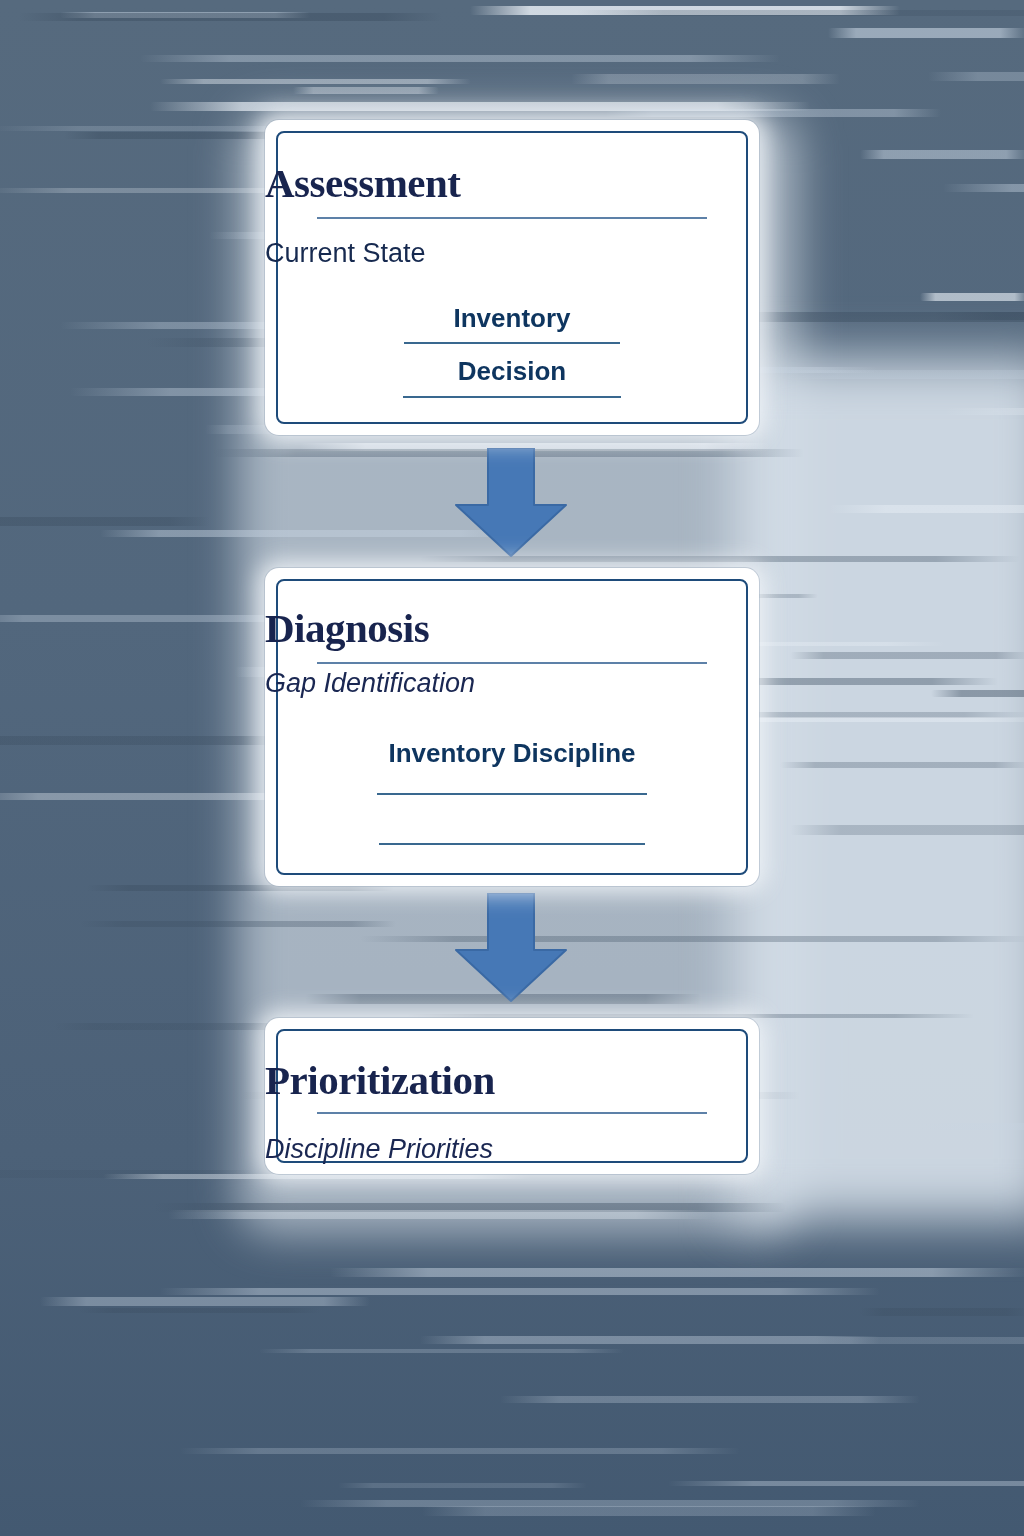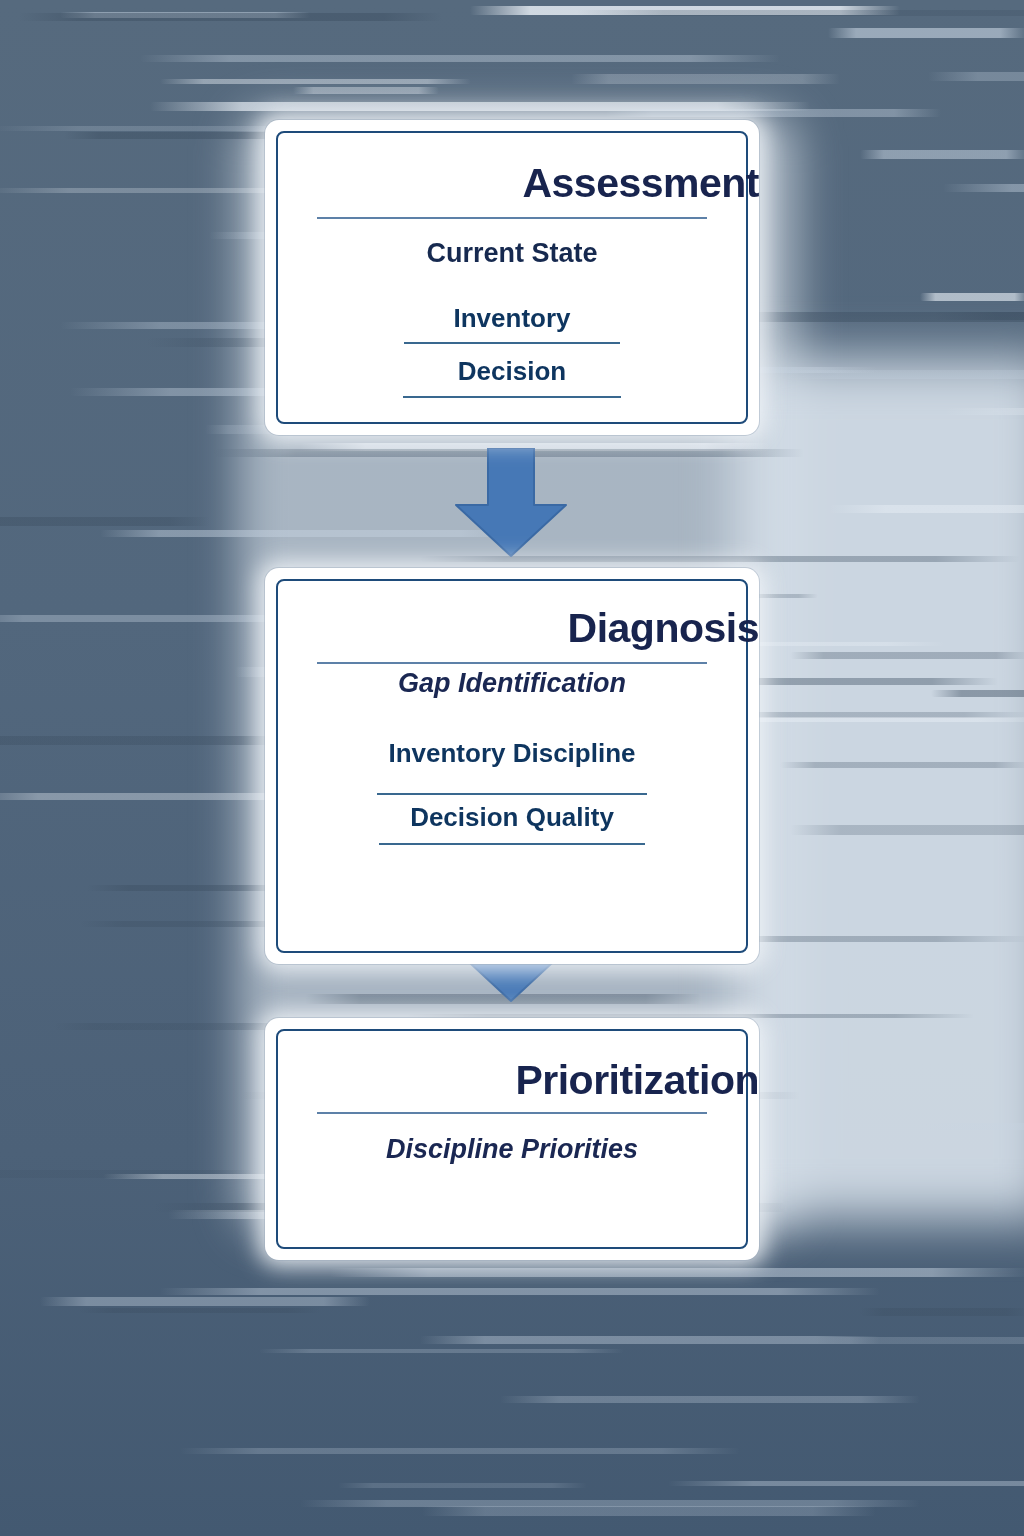--- a/index.html
+++ b/index.html
@@ -25,29 +25,29 @@
   
   .box{
     position:absolute;left:265px;width:494px;background:#ffffff;border-radius:14px;
     box-shadow:0 0 0 1px rgba(150,166,184,0.45), 0 0 22px 7px rgba(244,248,252,0.85);
     z-index:4;
   }
   .box-inner{
     position:absolute;inset:11px;border:2px solid #1e4b7a;border-radius:8px;
   }
   .box-title{
-    position:absolute;left:0;right:0;text-align:right;
-    font-size:41px;line-height:50px;font-weight:700;letter-spacing:-0.5px;color:#18244e;
+    position:absolute;left:0;right:0;text-align:left;
+    font-size:41px;line-height:50px;font-weight:700;letter-spacing:-0.5px;color:#18244e;font-family:Liberation Serif, serif;
   }
   .title-rule{
     position:absolute;left:52px;right:52px;height:2px;background:#5d81a8;
   }
   .box-subtitle{
-    position:absolute;left:0;right:0;text-align:center;
-    font-size:27px;line-height:36px;font-weight:700;color:#16294f;
+    position:absolute;left:0;right:0;
+    font-size:27px;line-height:36px;font-weight:400;color:#16294f;
   }
   .box-subtitle.italic{font-style:italic;color:#1a2752;}
   .box-item{
     position:absolute;left:0;right:0;text-align:center;
     font-size:26px;line-height:34px;font-weight:700;color:#0e355f;
   }
   .item-rule{
     position:absolute;left:50%;transform:translateX(-50%);height:2px;background:#39688f;
   }
   .arrow{position:absolute;left:451px;width:120px;height:110px;z-index:3;}
@@ -149,35 +149,34 @@
     <div class="box-item" style="top:181px">Inventory</div>
     <div class="item-rule" style="top:222px;width:216px"></div>
     <div class="box-item" style="top:234px">Decision</div>
     <div class="item-rule" style="top:276px;width:218px"></div>
   </div>
 
   <svg class="arrow" style="top:448px" viewBox="0 0 120 110">
     <polygon points="37,0 83,0 83,57 115,57 60,108 5,57 37,57" fill="#4678b6" stroke="#3a69a4" stroke-width="2" stroke-linejoin="round"></polygon>
   </svg>
 
-  <div class="box" style="top:568px;height:396px">
+  <div class="box" style="top:568px;height:318px">
     <div class="box-inner"></div>
     <div class="box-title" style="top:35px">Diagnosis</div>
     <div class="title-rule" style="top:94px"></div>
     <div class="box-subtitle italic" style="top:97px">Gap Identification</div>
     <div class="box-item" style="top:168px">Inventory Discipline</div>
     <div class="item-rule" style="top:225px;width:270px"></div>
-    <div class="box-item" style="top:232px">Decision Quality</div>
     <div class="item-rule" style="top:275px;width:266px"></div>
   </div>
 
   <svg class="arrow" style="top:893px" viewBox="0 0 120 110">
     <polygon points="37,0 83,0 83,57 115,57 60,108 5,57 37,57" fill="#4678b6" stroke="#3a69a4" stroke-width="2" stroke-linejoin="round"></polygon>
   </svg>
 
-  <div class="box" style="top:1018px;height:242px">
+  <div class="box" style="top:1018px;height:156px">
     <div class="box-inner"></div>
     <div class="box-title" style="top:37px">Prioritization</div>
     <div class="title-rule" style="top:94px"></div>
     <div class="box-subtitle italic" style="top:113px">Discipline Priorities</div>
   </div>
 
 </div>
 
 </body></html>

